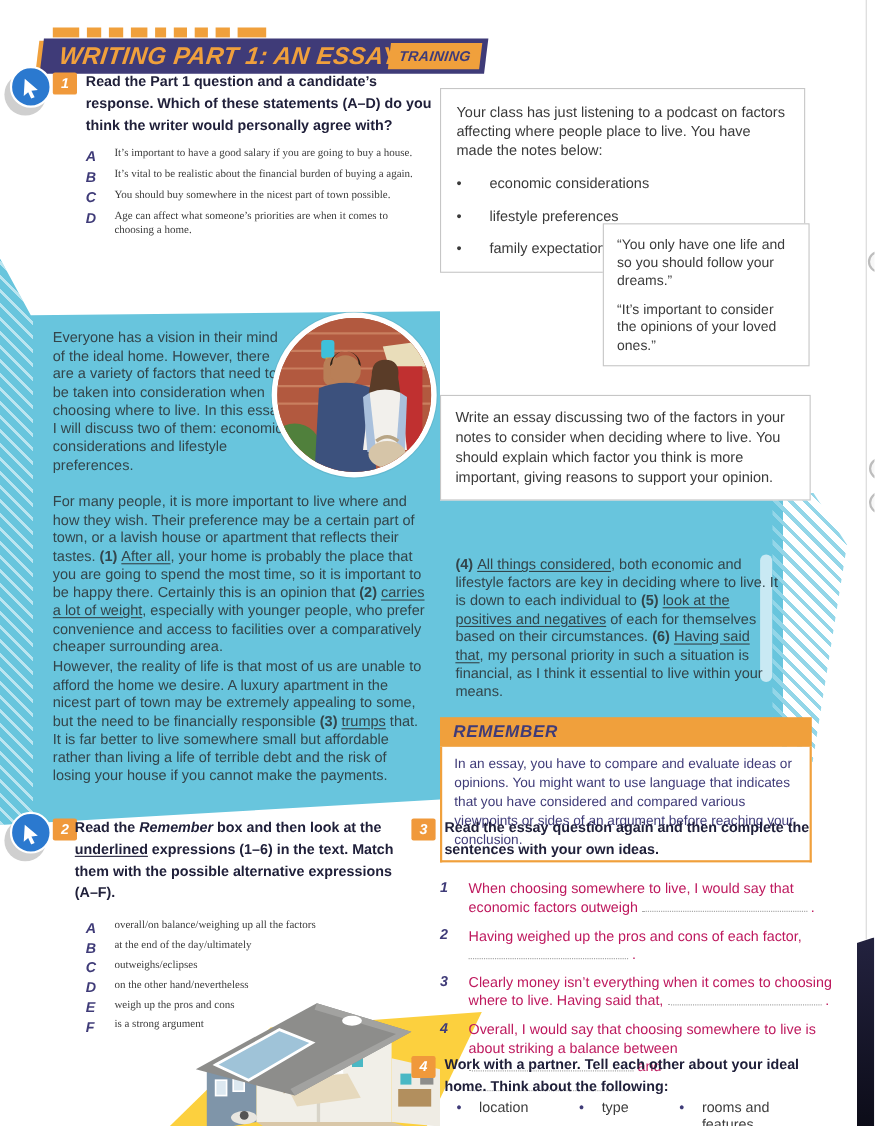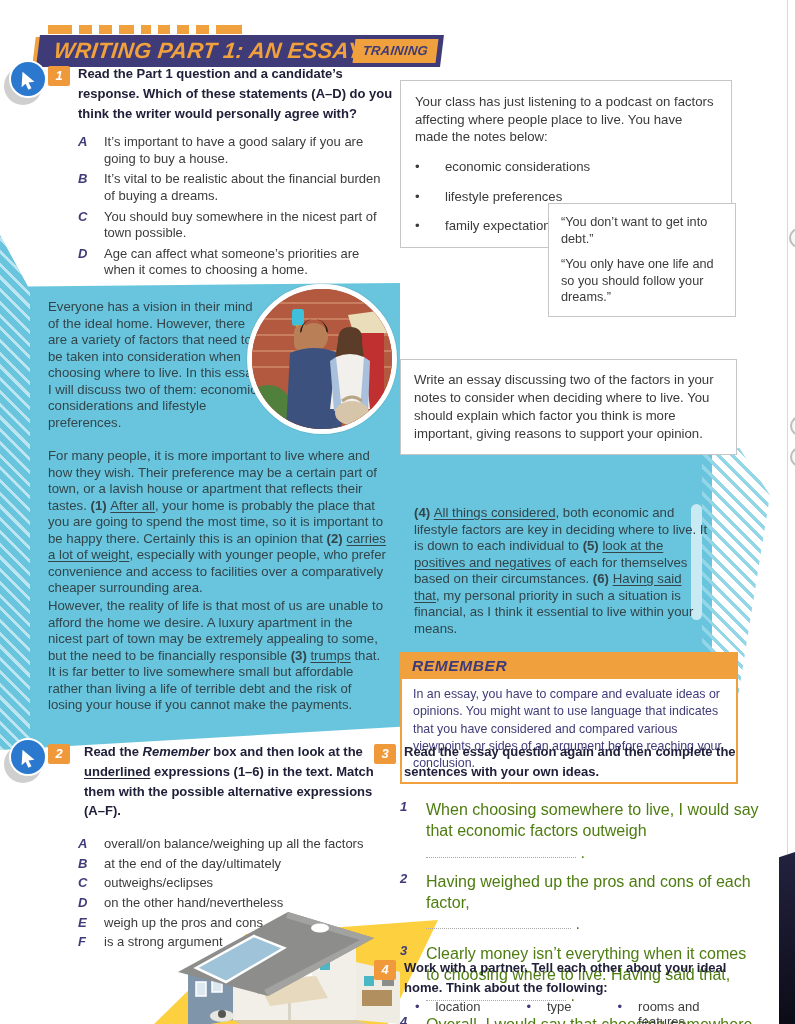--- a/index.html
+++ b/index.html
@@ -42,21 +42,21 @@
     width:22px;height:20px;background:#f0993b;color:#fff;
     font-weight:bold;font-style:italic;font-size:13px;text-align:center;
     line-height:20px;border-radius:2px;z-index:6;
   }
 
   
   .instr{font-weight:bold;font-size:13px;line-height:1.52;color:#20203a;z-index:6;}
   .optlist{z-index:6;}
   .optrow{display:flex;margin-bottom:4px;}
   .optletter{width:26px;flex:none;color:#3f3b78;font-weight:bold;font-style:italic;font-size:13px;}
-  .opttext{font-size:13px;line-height:1.28;color:#3c3c3c;}
+  .opttext{font-size:10px;line-height:1.28;color:#3c3c3c;font-family:Liberation Serif, serif;}
 
   
   .wbox{background:#fff;border:1px solid #c6c6c6;box-sizing:border-box;color:#3a3a3a;z-index:4;}
   .podcast{left:400px;top:80px;width:332px;padding:12px 14px;font-size:13.2px;line-height:1.34;}
   .podcast-heading{font-weight:bold;text-decoration:underline;text-underline-offset:2px;margin-top:9px;}
   .podcast-bullets{margin-top:4px;}
   .pbullet{display:flex;margin-top:12px;}
   .pbullet .dot{width:30px;flex:none;}
   .opinions{left:548px;top:203px;width:188px;padding:10px 12px;font-size:12.7px;line-height:1.3;z-index:5;}
   .opinions p{margin:0 0 9px 0;}
@@ -105,21 +105,21 @@
   }
   .remember-body{
     background:#fff;border:2px solid #f0a03c;border-top:none;
     padding:7px 11px 9px;font-size:12.4px;line-height:1.4;color:#3f3b78;
   }
 
   
   .ex3-items{left:400px;top:799px;width:362px;z-index:6;}
   .ex3row{display:flex;margin-bottom:8px;}
   .ex3num{width:26px;flex:none;color:#3f3b78;font-weight:bold;font-style:italic;font-size:13px;}
-  .ex3text{font-size:16px;line-height:1.33;color:#4d7c0f;}
+  .ex3text{font-size:13px;line-height:1.33;color:#be185d;}
 
   
   .ex4-bullets{left:415px;top:999px;display:flex;z-index:6;font-size:13px;color:#3c3c3c;}
   .ex4b{display:flex;margin-right:46px;}
   .ex4b .dot{color:#3f3b78;margin-right:16px;}
 
   
   .house{left:138px;top:898px;width:310px;height:130px;z-index:5;}
 
   
@@ -170,21 +170,21 @@
 </div>
 <div class="abs ex-badge" style="left:48px;top:66px;">1</div>
 <div class="abs instr" style="left:78px;top:64px;width:318px;">Read the Part 1 question and a candidate’s response. Which of these statements (A–D) do you think the writer would personally agree with?</div>
 <div class="abs optlist" style="left:78px;top:134px;width:308px;">
   <div class="optrow">
     <span class="optletter">A</span>
     <span class="opttext">It’s important to have a good salary if you are going to buy a house.</span>
   </div>
   <div class="optrow">
     <span class="optletter">B</span>
-    <span class="opttext">It’s vital to be realistic about the financial burden of buying a dreams.</span>
+    <span class="opttext">It’s vital to be realistic about the financial burden of buying a again.</span>
   </div>
   <div class="optrow">
     <span class="optletter">C</span>
     <span class="opttext">You should buy somewhere in the nicest part of town possible.</span>
   </div>
   <div class="optrow">
     <span class="optletter">D</span>
     <span class="opttext">Age can affect what someone’s priorities are when it comes to choosing a home.</span>
   </div>
 </div>
@@ -201,22 +201,22 @@
         <span>lifestyle preferences</span>
       </div>
     <div class="pbullet">
         <span class="dot">•</span>
         <span>family expectations</span>
       </div>
   </div>
 </div>
 
 <div class="abs wbox opinions">
-  <p>“You don’t want to get into debt.”</p>
   <p>“You only have one life and so you should follow your dreams.”</p>
+  <p>“It’s important to consider the opinions of your loved ones.”</p>
 </div>
 
 <div class="abs wbox taskbox">Write an essay discussing two of the factors in your notes to consider when deciding where to live. You should explain which factor you think is more important, giving reasons to support your opinion.</div>
 
 <div class="abs photo">
   <svg width="140" height="140" viewBox="0 0 140 140">
     <rect x="0" y="0" width="140" height="140" fill="#b2593f"></rect>
     <g stroke="#c97f5f" stroke-width="2">
       <line x1="0" y1="14" x2="140" y2="14"></line>
         <line x1="0" y1="30" x2="140" y2="30"></line>
@@ -256,21 +256,21 @@
 
 <div class="abs pointer-wrap" style="left:4px;top:738px;">
   <div class="pointer-shadow"></div>
   <div class="pointer-circle">
     <svg width="22" height="22" viewBox="0 0 24 24">
         <path d="M6 4 L19 15 L12.6 15.8 L15.8 22.2 L12.4 23.6 L9.4 17.2 L5 21 Z" fill="#ffffff"></path>
       </svg>
   </div>
 </div>
 <div class="abs ex-badge" style="left:48px;top:744px;">2</div>
-<div class="abs instr" style="left:84px;top:742px;width:300px;"><span>Read the </span><span class="seg-i">Remember</span><span> box and then look at the </span><span class="seg-u">underlined</span><span> expressions (1–6) in the text. Match them with the possible alternative expressions (A–F).</span></div>
+<div class="abs instr" style="left:68px;top:742px;width:300px;"><span>Read the </span><span class="seg-i">Remember</span><span> box and then look at the </span><span class="seg-u">underlined</span><span> expressions (1–6) in the text. Match them with the possible alternative expressions (A–F).</span></div>
 <div class="abs optlist" style="left:78px;top:836px;width:312px;">
   <div class="optrow" style="margin-bottom:3px;">
     <span class="optletter">A</span>
     <span class="opttext">overall/on balance/weighing up all the factors</span>
   </div>
   <div class="optrow" style="margin-bottom:3px;">
     <span class="optletter">B</span>
     <span class="opttext">at the end of the day/ultimately</span>
   </div>
   <div class="optrow" style="margin-bottom:3px;">

